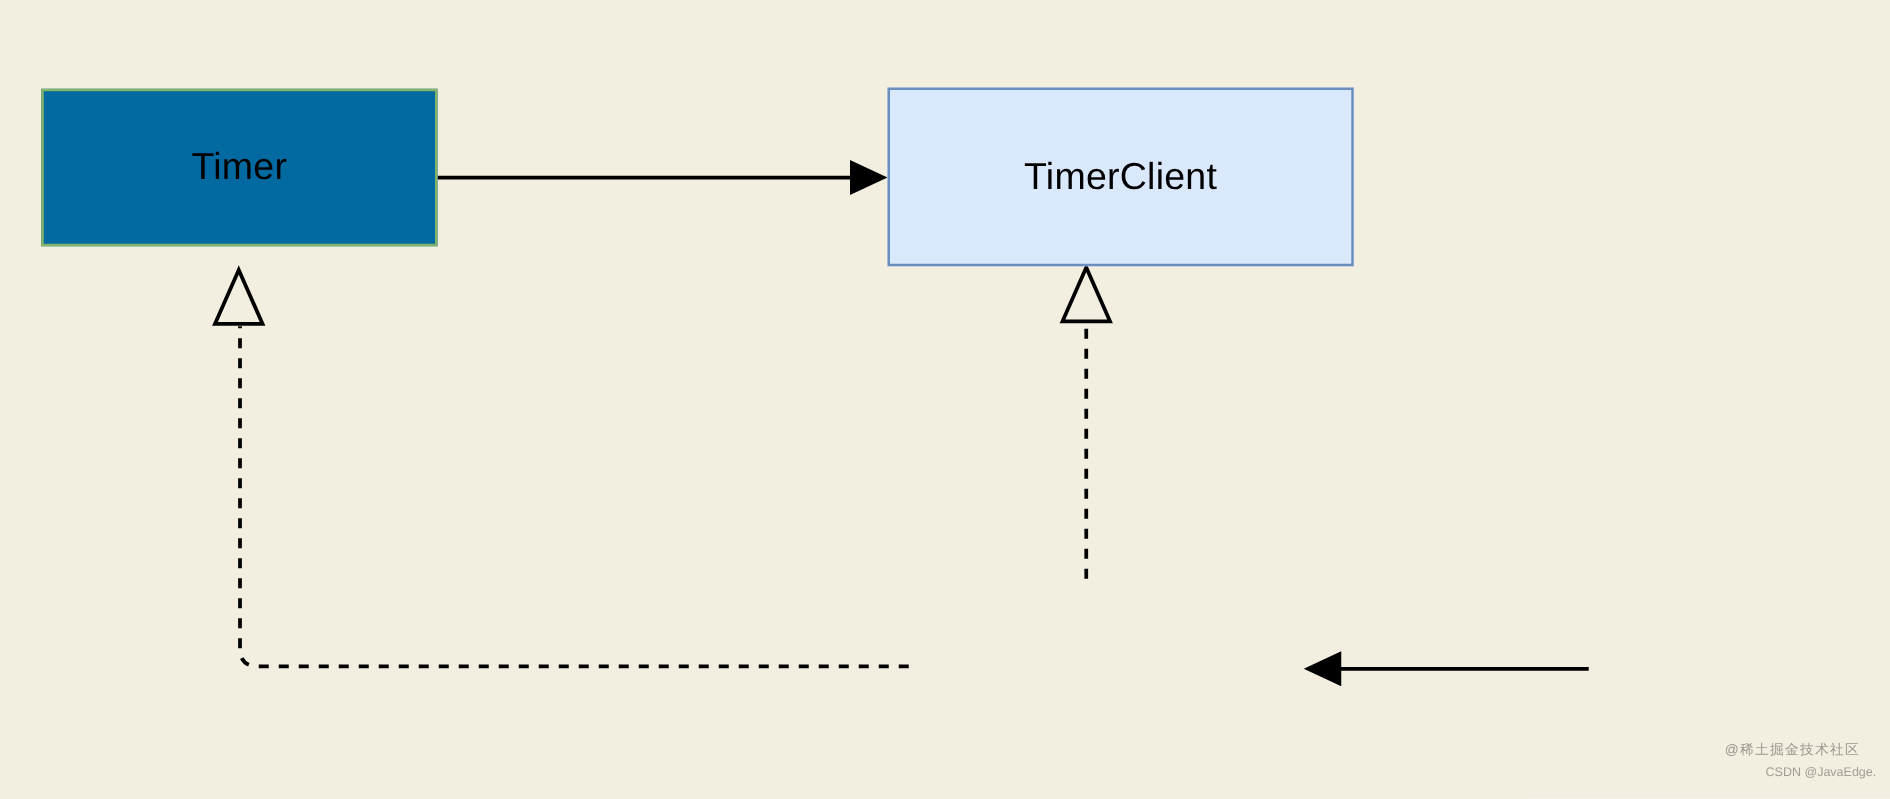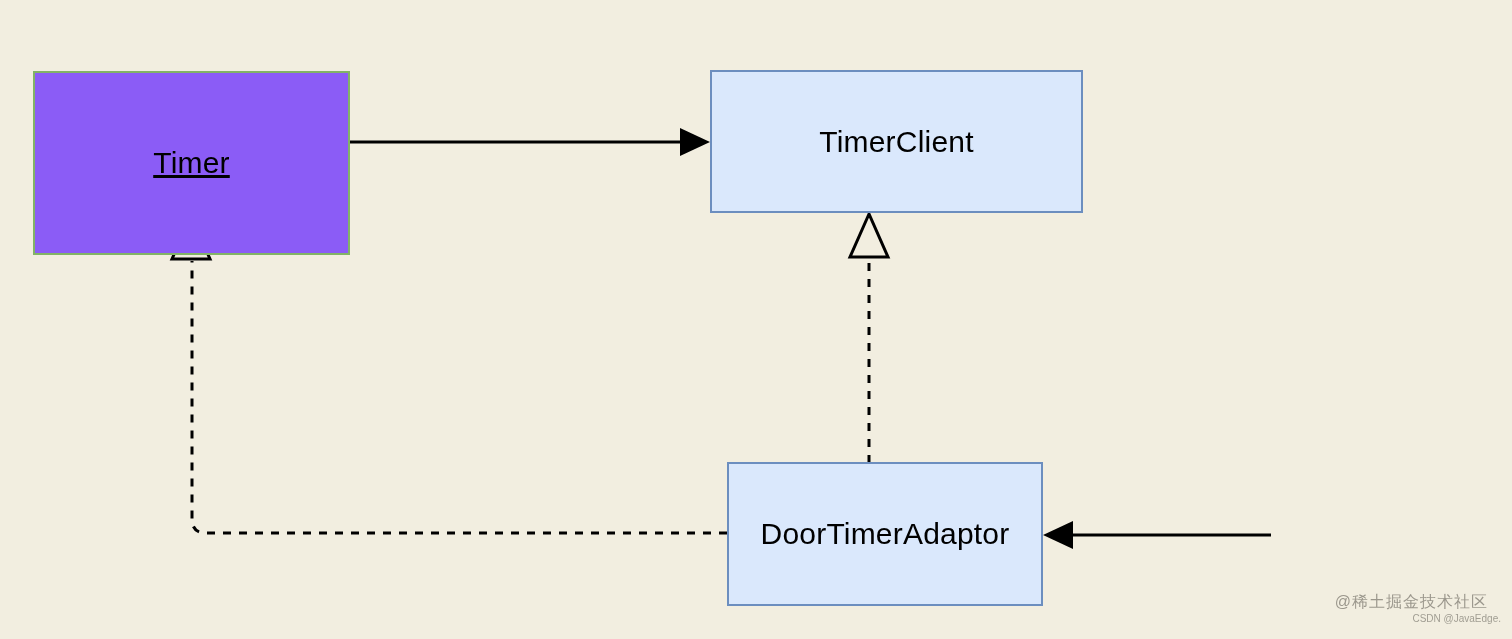--- a/index.html
+++ b/index.html
@@ -31,21 +31,21 @@
   .node span {
     font-size: 30px;
     color: #000000;
     letter-spacing: 0.2px;
     white-space: nowrap;
   }
   .wm-primary {
     position: absolute;
     top: 592px;
     right: 24px;
-    font-size: 16px;
+    font-size: 11px;
     color: rgba(125, 122, 112, 0.75);
     letter-spacing: 1px;
     white-space: nowrap;
   }
   .wm-secondary {
     position: absolute;
     top: 613px;
     right: 11px;
     font-size: 10px;
     color: rgba(125, 122, 112, 0.70);
@@ -73,29 +73,26 @@
       <line x1="869" y1="463" x2="869" y2="260" stroke="#000000" stroke-width="3" stroke-dasharray="8 8"></line>
       <polygon points="869,214 850,257 888,257" fill="#f2eee0" stroke="#000000" stroke-width="3"></polygon>
     </g>
 
     <g>
       <path d="M 727 533 L 206 533 Q 192 533 192 519 L 192 261" fill="none" stroke="#000000" stroke-width="3" stroke-dasharray="8 8"></path>
       <polygon points="191,216 172,259 210,259" fill="#f2eee0" stroke="#000000" stroke-width="3"></polygon>
     </g>
   </svg>
 
-  <div class="node" style="left: 33px; top: 71px; width: 317px; height: 184px; background: #8b5cf6; border-color: rgb(130, 179, 102); text-decoration: underline;">
+  <div class="node" style="left: 33px; top: 71px; width: 317px; height: 126px; background: #0369a1; border-color: rgb(130, 179, 102);">
     <span>Timer</span>
   </div>
 
   <div class="node" style="left: 710px; top: 70px; width: 373px; height: 143px; background: rgb(218, 232, 252); border-color: rgb(108, 142, 191);">
     <span>TimerClient</span>
   </div>
 
-  <div class="node" style="left: 727px; top: 462px; width: 316px; height: 144px; background: rgb(218, 232, 252); border-color: rgb(108, 142, 191);">
-    <span>DoorTimerAdaptor</span>
-  </div>
 
 
   <div class="wm-primary">@稀土掘金技术社区</div>
   <div class="wm-secondary">CSDN @JavaEdge.</div>
 
 </div>
 
 </body></html>

